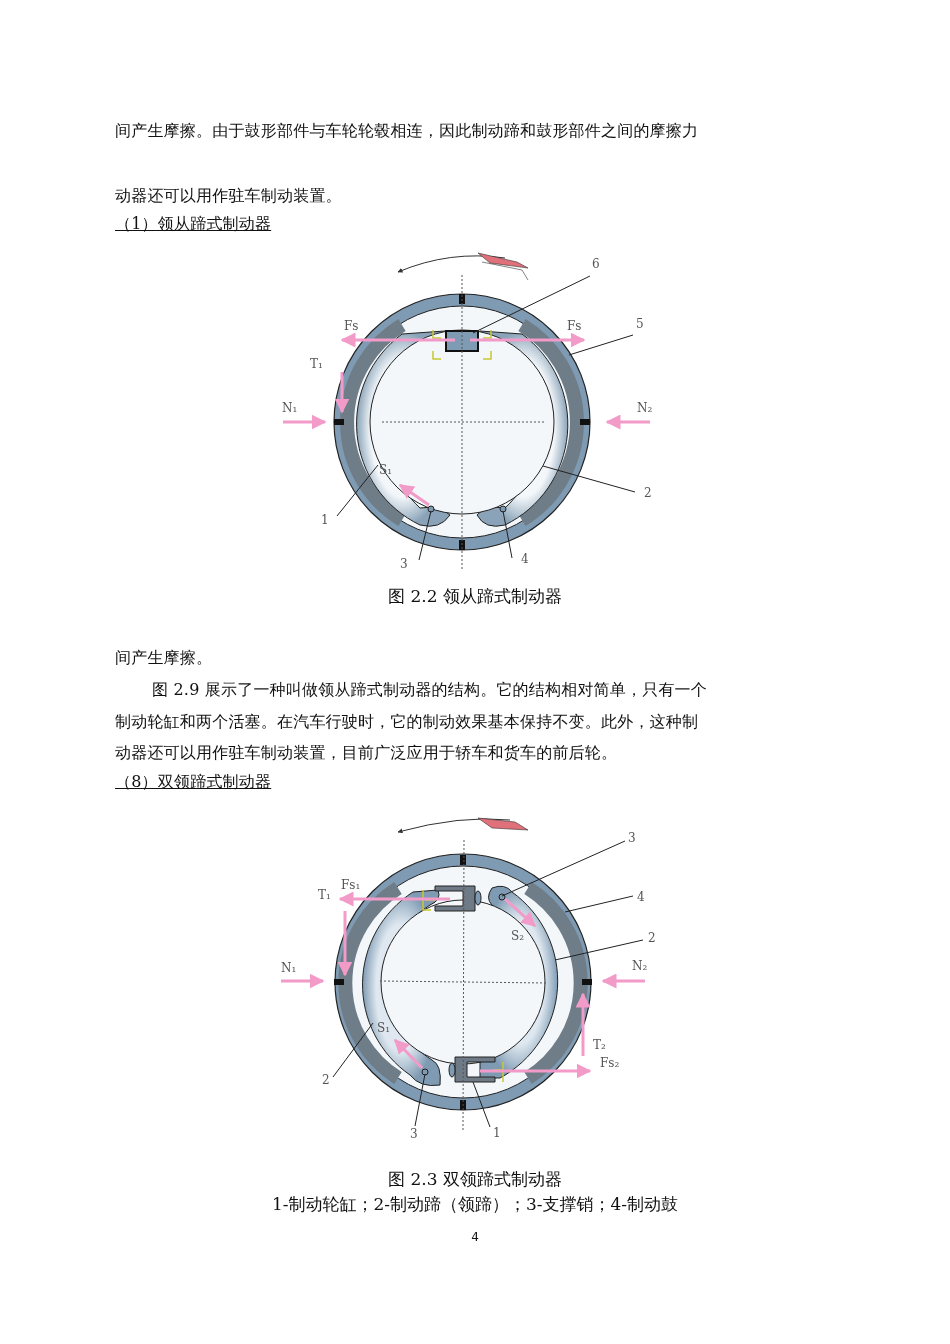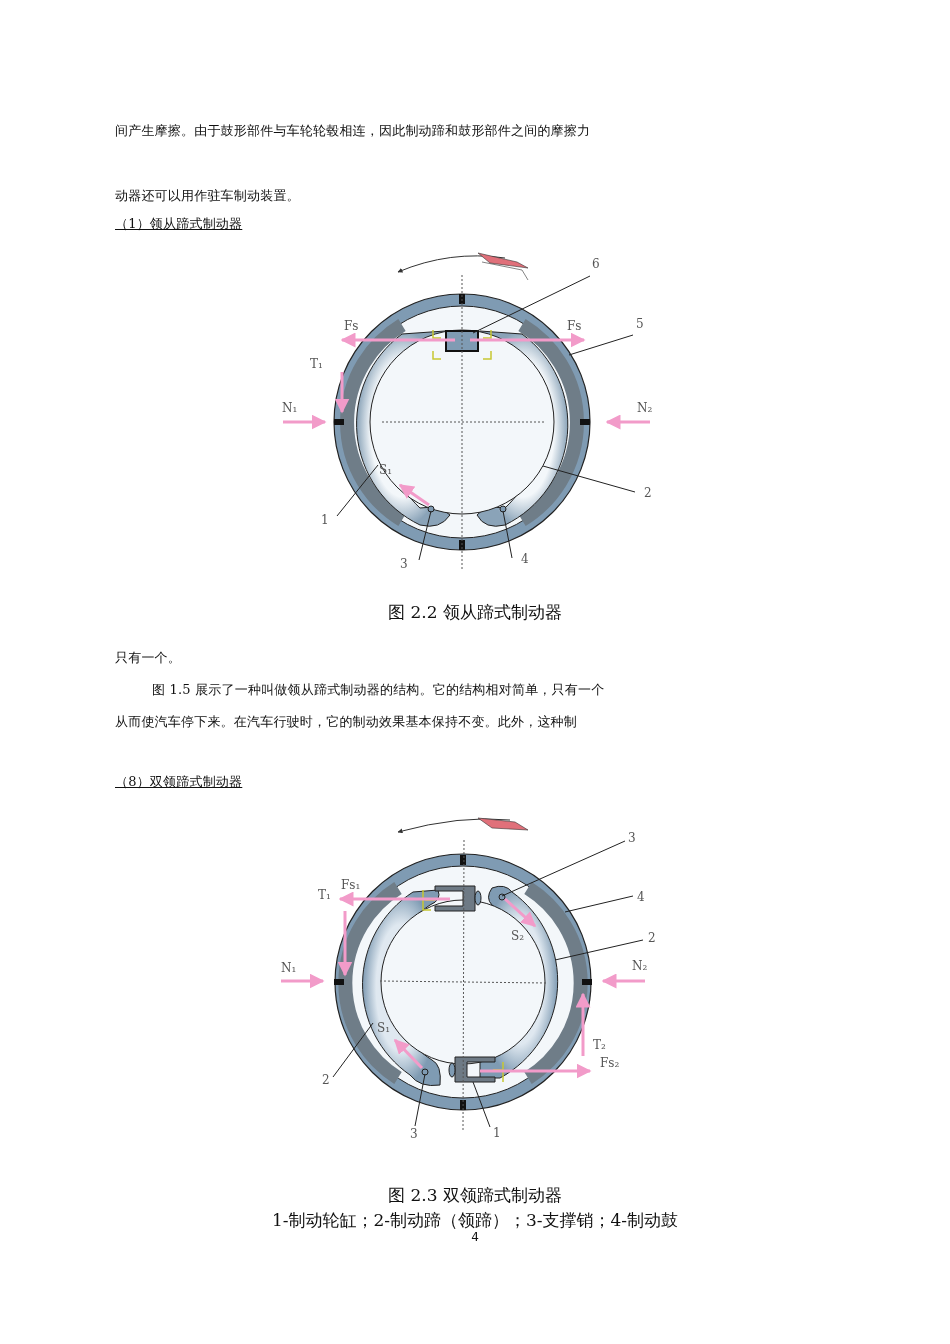--- a/index.html
+++ b/index.html
@@ -1,22 +1,22 @@
 <!DOCTYPE html>
 <html><head>
 <meta charset="utf-8">
 <style>
   html, body { margin: 0; padding: 0; background: #ffffff; }
   body { width: 950px; height: 1344px; position: relative; overflow: hidden;
          font-family: "DejaVu Serif", "Liberation Serif", serif; color: #111; }
   .page { position: absolute; left: 0; top: 0; width: 950px; height: 1344px; }
-  .line { position: absolute; left: 115px; font-size: 13px; line-height: 22px; white-space: nowrap; letter-spacing: 0.2px; }
+  .line { position: absolute; left: 115px; font-size: 16px; line-height: 22px; white-space: nowrap; letter-spacing: 0.2px; }
   .indent { left: 152px; }
   .heading { left: 115px; text-decoration: underline; }
-  .caption { position: absolute; left: 0; width: 950px; text-align: center; font-size: 17px; white-space: nowrap; margin-top: 16px; }
+  .caption { position: absolute; left: 0; width: 950px; text-align: center; font-size: 17px; white-space: nowrap; }
   .pagenum { position: absolute; left: 0; width: 950px; top: 1230px; text-align: center; font-family: "DejaVu Sans", sans-serif; font-size: 12px; }
   .figure { position: absolute; }
   .figure svg { display: block; }
   .lbl { font-family: "DejaVu Serif", serif; font-size: 12px; fill: #555; }
 </style>
 </head>
 <body>
 
 <div class="page">
 
@@ -91,23 +91,24 @@
       <text class="lbl" x="592" y="268">6</text>
       <text class="lbl" x="636" y="328">5</text>
       <text class="lbl" x="644" y="497">2</text>
       <text class="lbl" x="321" y="524">1</text>
       <text class="lbl" x="400" y="568">3</text>
       <text class="lbl" x="521" y="563">4</text>
     </svg>
   </div>
 
   <div class="caption" style="top:585px">图 2.2 领从蹄式制动器</div>
-  <div class="line" style="top:647px">只有一个。</div>
-  <div class="line indent" style="top:679px">图 1.5 展示了一种叫做领从蹄式制动器的结构。它的结构相对简单，只有一个</div>
-  <div class="line" style="top:711px">从而使汽车停下来。在汽车行驶时，它的制动效果基本保持不变。此外，这种制</div>
+  <div class="line" style="top:647px">间产生摩擦。</div>
+  <div class="line indent" style="top:679px">图 2.9 展示了一种叫做领从蹄式制动器的结构。它的结构相对简单，只有一个</div>
+  <div class="line" style="top:711px">制动轮缸和两个活塞。在汽车行驶时，它的制动效果基本保持不变。此外，这种制</div>
+  <div class="line" style="top:742px">动器还可以用作驻车制动装置，目前广泛应用于轿车和货车的前后轮。</div>
   <div class="line heading" style="top:771px">（8）双领蹄式制动器</div>
 
   <div class="figure" style="left:270px; top:815px;">
     <svg width="410" height="335" viewBox="270 815 410 335" xmlns="http://www.w3.org/2000/svg">
       <defs>
         <radialGradient id="shoeG2" cx="50%" cy="50%" r="50%">
           <stop offset="65%" stop-color="#dfe8f0"></stop>
           <stop offset="100%" stop-color="#7f9bb3"></stop>
         </radialGradient>
         <marker id="arrPink2" viewBox="0 0 10 10" refX="9" refY="5" markerWidth="5" markerHeight="5" orient="auto-start-reverse">

